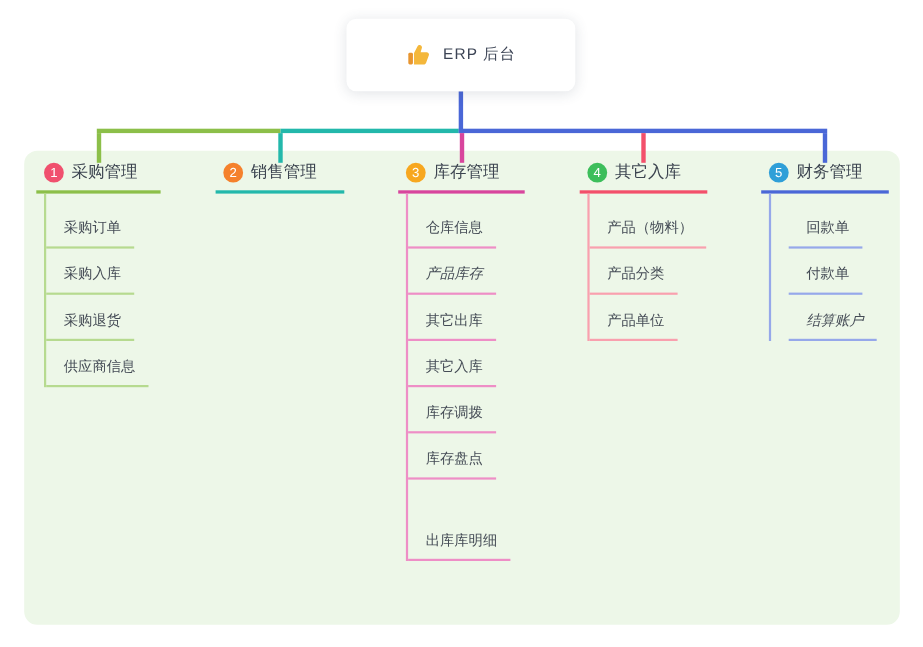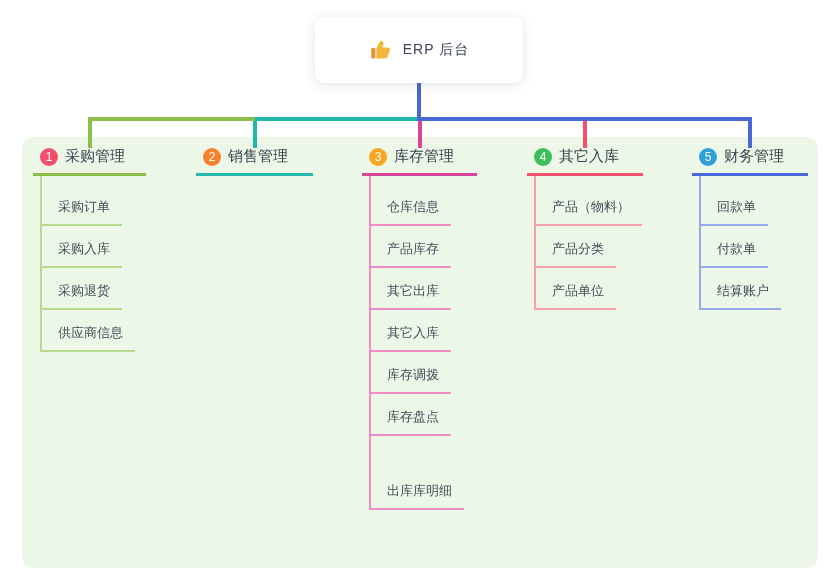--- a/index.html
+++ b/index.html
@@ -149,21 +149,21 @@
   </div>
       <div class="branch" style="left: 362px; min-width: 115px;">
     <div class="branch-header" style="border-bottom-color: rgb(216, 69, 157); width: 115px;">
       <span class="badge" style="background: rgb(247, 167, 31);">3</span>
       <span class="branch-label">库存管理</span>
     </div>
     <div class="branch-children" style="border-left-color: rgb(238, 142, 198);">
           <div class="child" style="border-bottom-color: rgb(238, 142, 198);">
             <span>仓库信息</span>
           </div>
-          <div class="child" style="border-bottom-color: rgb(238, 142, 198);">
+          <div class="child" style="border-bottom-color: rgb(238, 142, 198); font-style: italic;">
             <span>产品库存</span>
           </div>
           <div class="child" style="border-bottom-color: rgb(238, 142, 198);">
             <span>其它出库</span>
           </div>
           <div class="child" style="border-bottom-color: rgb(238, 142, 198);">
             <span>其它入库</span>
           </div>
           <div class="child" style="border-bottom-color: rgb(238, 142, 198);">
             <span>库存调拨</span>
@@ -191,27 +191,27 @@
           <div class="child" style="border-bottom-color: rgb(249, 160, 174);">
             <span>产品单位</span>
           </div>
         </div>
   </div>
       <div class="branch" style="left: 692px; min-width: 116px;">
     <div class="branch-header" style="border-bottom-color: rgb(74, 103, 215); width: 116px;">
       <span class="badge" style="background: rgb(47, 159, 216);">5</span>
       <span class="branch-label">财务管理</span>
     </div>
-    <div class="branch-children" style="border-left-color: rgb(150, 168, 234);">
+    <div class="branch-children" style="border-left-color: rgb(150, 168, 234); padding-left: 16px;">
           <div class="child" style="border-bottom-color: rgb(150, 168, 234);">
             <span>回款单</span>
           </div>
           <div class="child" style="border-bottom-color: rgb(150, 168, 234);">
             <span>付款单</span>
           </div>
-          <div class="child" style="border-bottom-color: rgb(150, 168, 234);">
+          <div class="child" style="border-bottom-color: rgb(150, 168, 234); font-style: italic;">
             <span>结算账户</span>
           </div>
         </div>
   </div>
     </div>
 
 </div>
 
 </body></html>

